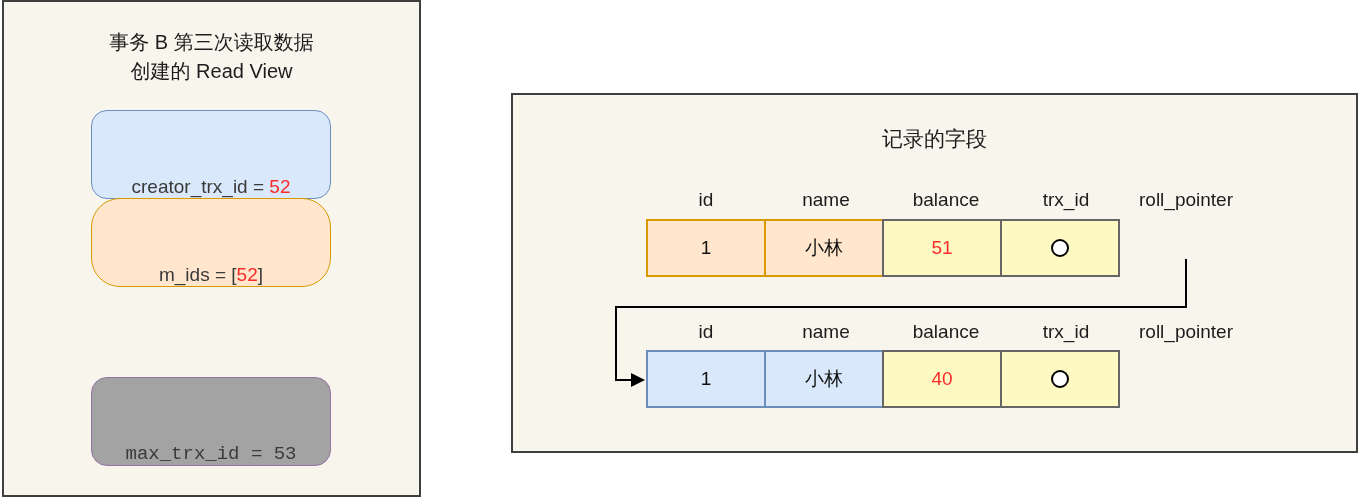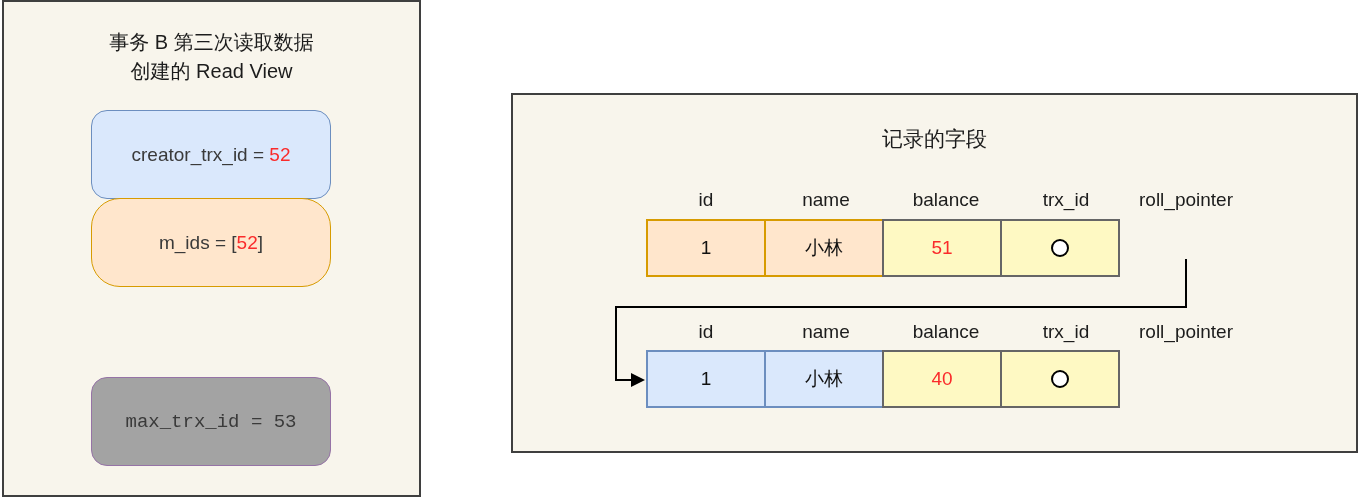--- a/index.html
+++ b/index.html
@@ -33,21 +33,21 @@
     color: #1c1c1c;
   }
   .rvbox {
     position: absolute;
     left: 87px;
     width: 240px;
     height: 89px;
     border-radius: 16px;
     border: 1.5px solid;
     display: flex;
-    align-items: center;
+    align-items: flex-end;
     justify-content: center;
     font-size: 19px;
     color: #3a3a3a;
     white-space: pre;
   }
   .rvbox.b0 { top: 108px; background: #DAE8FC; border-color: #6C8EBF; }
   .rvbox.b1 { top: 196px; background: #FFE6CC; border-color: #D79B00; border-radius: 29px; }
   .rvbox.b2 { top: 286px; background: #D5E8D4; border-color: #82B366; }
   .rvbox.b3 { top: 375px; background: #a3a3a3; border-color: #9673A6; font-family: Liberation Mono, monospace; }
   .red  { color: #FA2B2B; }

